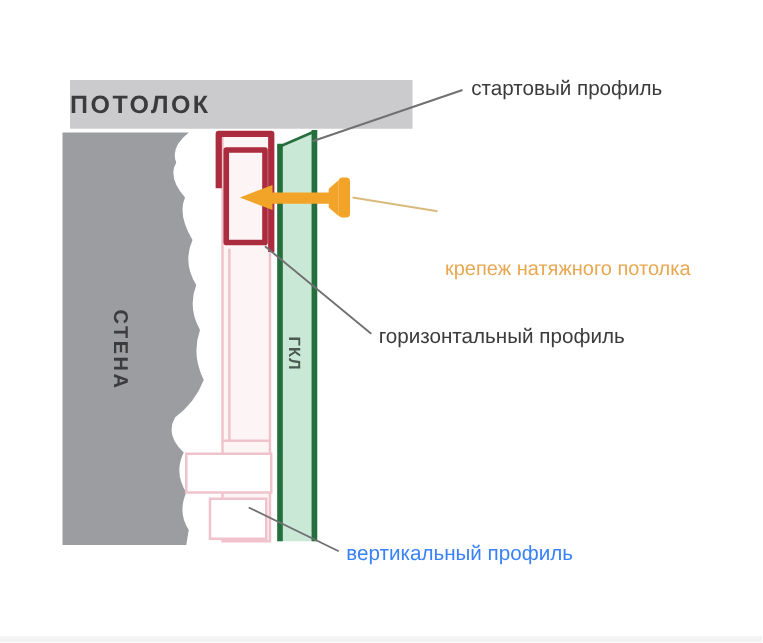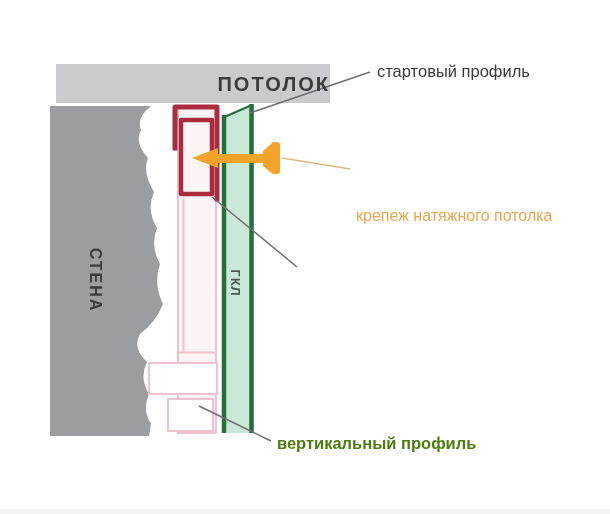--- a/index.html
+++ b/index.html
@@ -13,21 +13,21 @@
   #diagram-svg{position:absolute;left:0;top:0;}
   .lbl{
     position:absolute;
     white-space:nowrap;
     font-size:16.5px;
     line-height:18px;
     color:#3b3b3d;
   }
   .lbl-ceiling{
     left:56px;top:75px;width:274px;
-    text-align:right;
+    text-align:left;
     font-size:20px;font-weight:bold;letter-spacing:2px;
   }
   .lbl-wall{
     left:35px;top:271px;width:120px;height:18px;
     text-align:center;
     font-size:16px;font-weight:bold;letter-spacing:2px;
     transform:rotate(90deg);
   }
   .lbl-board{
     left:207px;top:276px;width:60px;height:14px;
@@ -95,15 +95,16 @@
   <div class="lbl lbl-ceiling" style="color: rgb(59, 59, 61);">ПОТОЛОК</div>
 
   <div class="lbl lbl-wall" style="color: rgb(59, 59, 61);">СТЕНА</div>
 
   <div class="lbl lbl-board" style="color: rgb(74, 90, 80);">ГКЛ</div>
 
   <div class="lbl lbl-start" style="color: rgb(59, 59, 61);">стартовый профиль</div>
 
   <div class="lbl lbl-fastener" style="color: rgb(232, 167, 80);">крепеж натяжного потолка</div>
 
+  <div class="lbl lbl-horizontal" style="color: rgb(59, 59, 61);">горизонтальный профиль</div>
 
-  <div class="lbl lbl-vertical" style="color: #4d7c0f; font-weight: bold;">вертикальный профиль</div>
+  <div class="lbl lbl-vertical" style="color: #3b82f6;">вертикальный профиль</div>
 </div>
 
 </body></html>

